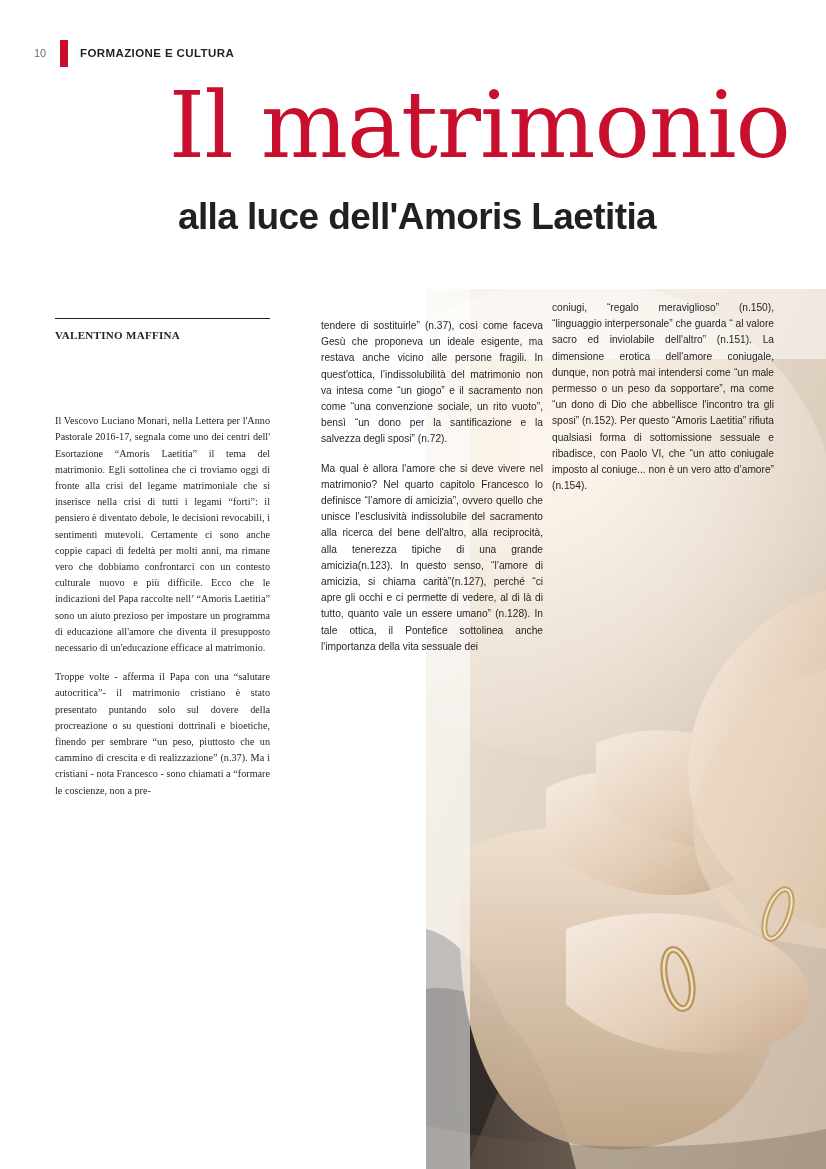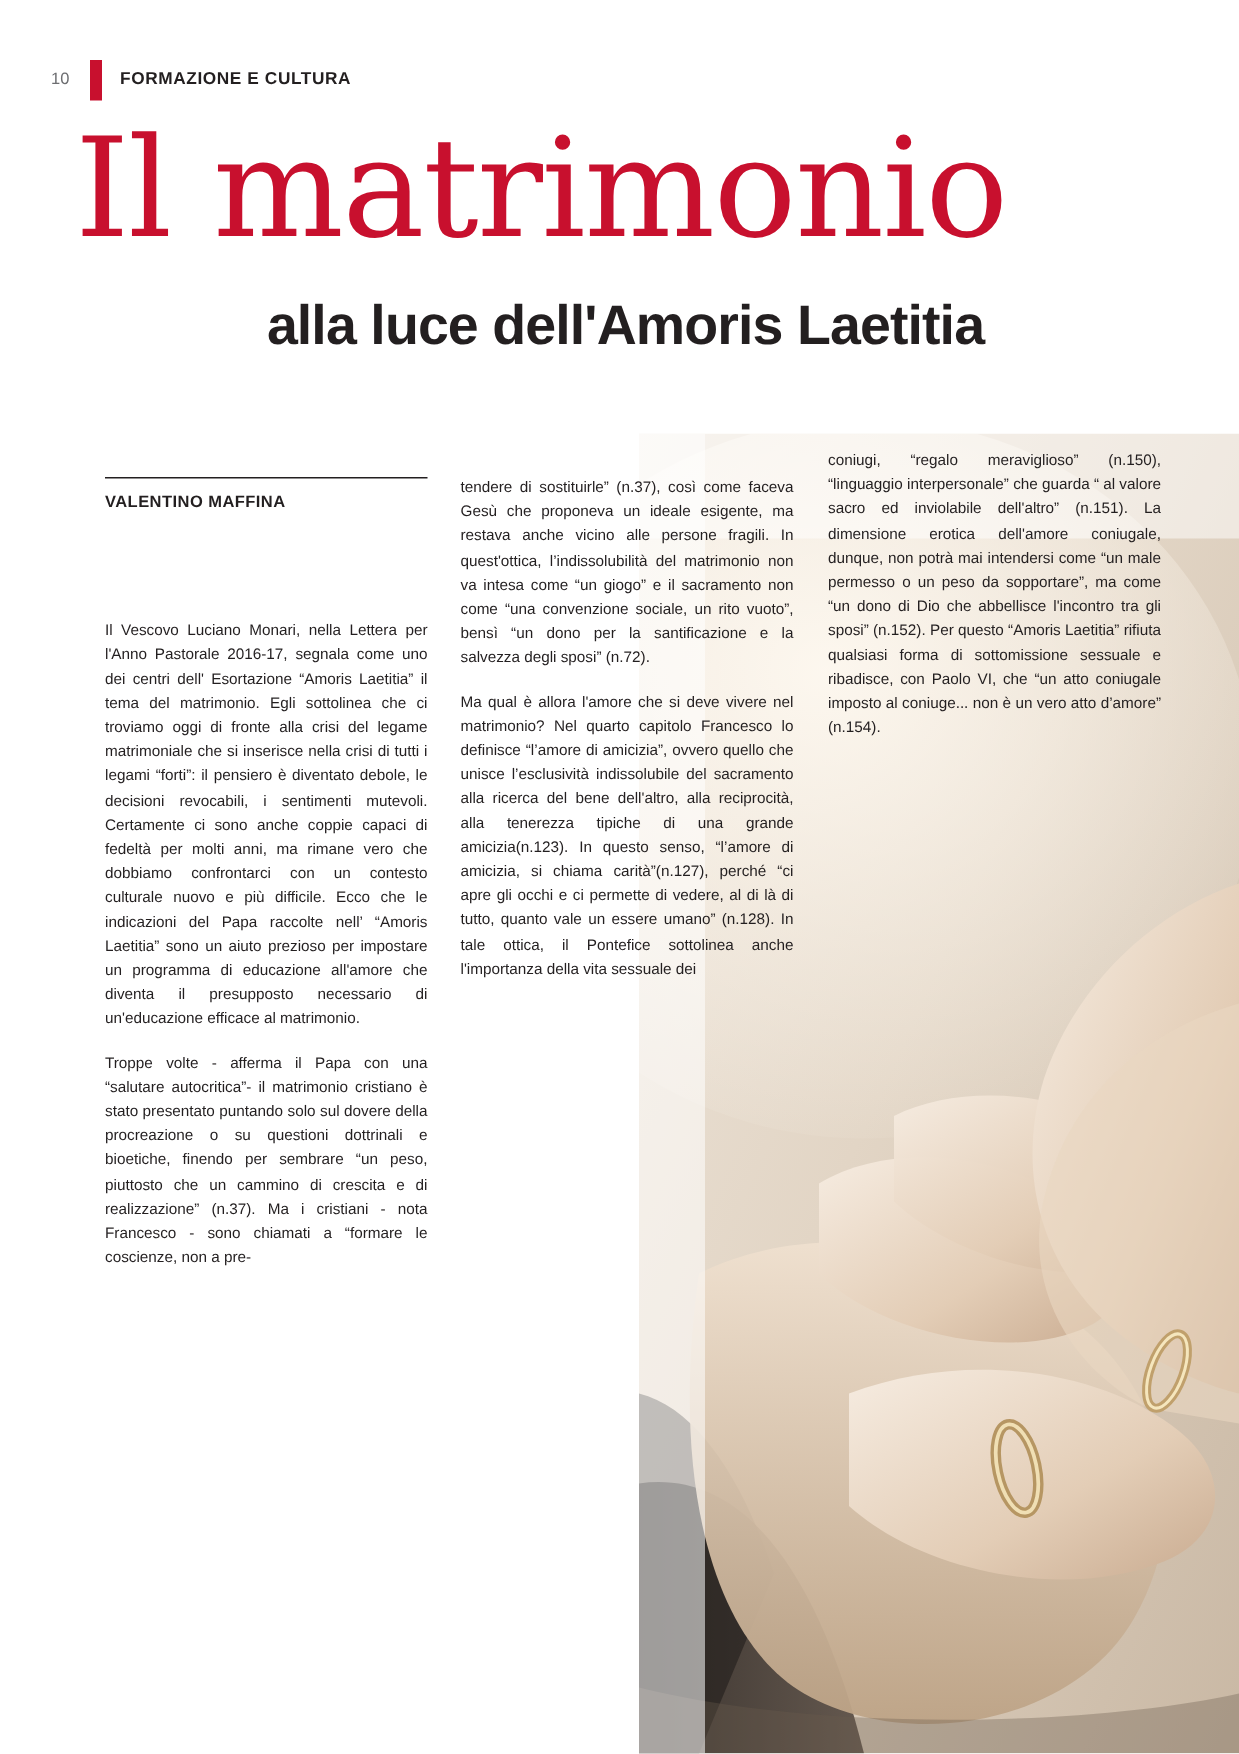--- a/index.html
+++ b/index.html
@@ -54,21 +54,21 @@
     left: 0;
     top: 78px;
     width: 826px;
     height: 180px;
   }
   .title-main {
     position: absolute;
     left: 50px;
     top: 0;
     width: 740px;
-    text-align: left;
+    text-align: right;
     font-family: "DejaVu Serif", serif;
     font-size: 92px;
     line-height: 1.05;
     color: #c8102e;
     letter-spacing: -1px;
     white-space: nowrap;
   }
   .title-sub {
     position: absolute;
     left: 52px;
@@ -96,22 +96,22 @@
 
   
   .col {
     position: absolute;
     font-size: 10.2px;
     line-height: 16.2px;
     text-align: justify;
     color: #231f20;
   }
   .col p { margin: 0 0 13px 0; }
-  .col1 { left: 70px;  top: 318px; width: 215px; }
-  .col2 { left: 307px; top: 318px; width: 222px; }
+  .col1 { left: 55px;  top: 318px; width: 215px; font-family: Liberation Serif, serif; }
+  .col2 { left: 321px; top: 318px; width: 222px; }
   .col3 { left: 552px; top: 300px; width: 222px; }
 
   .byline-rule {
     width: 215px;
     height: 1px;
     background: #231f20;
     margin-bottom: 8px;
   }
   .byline {
     font-size: 11px;

